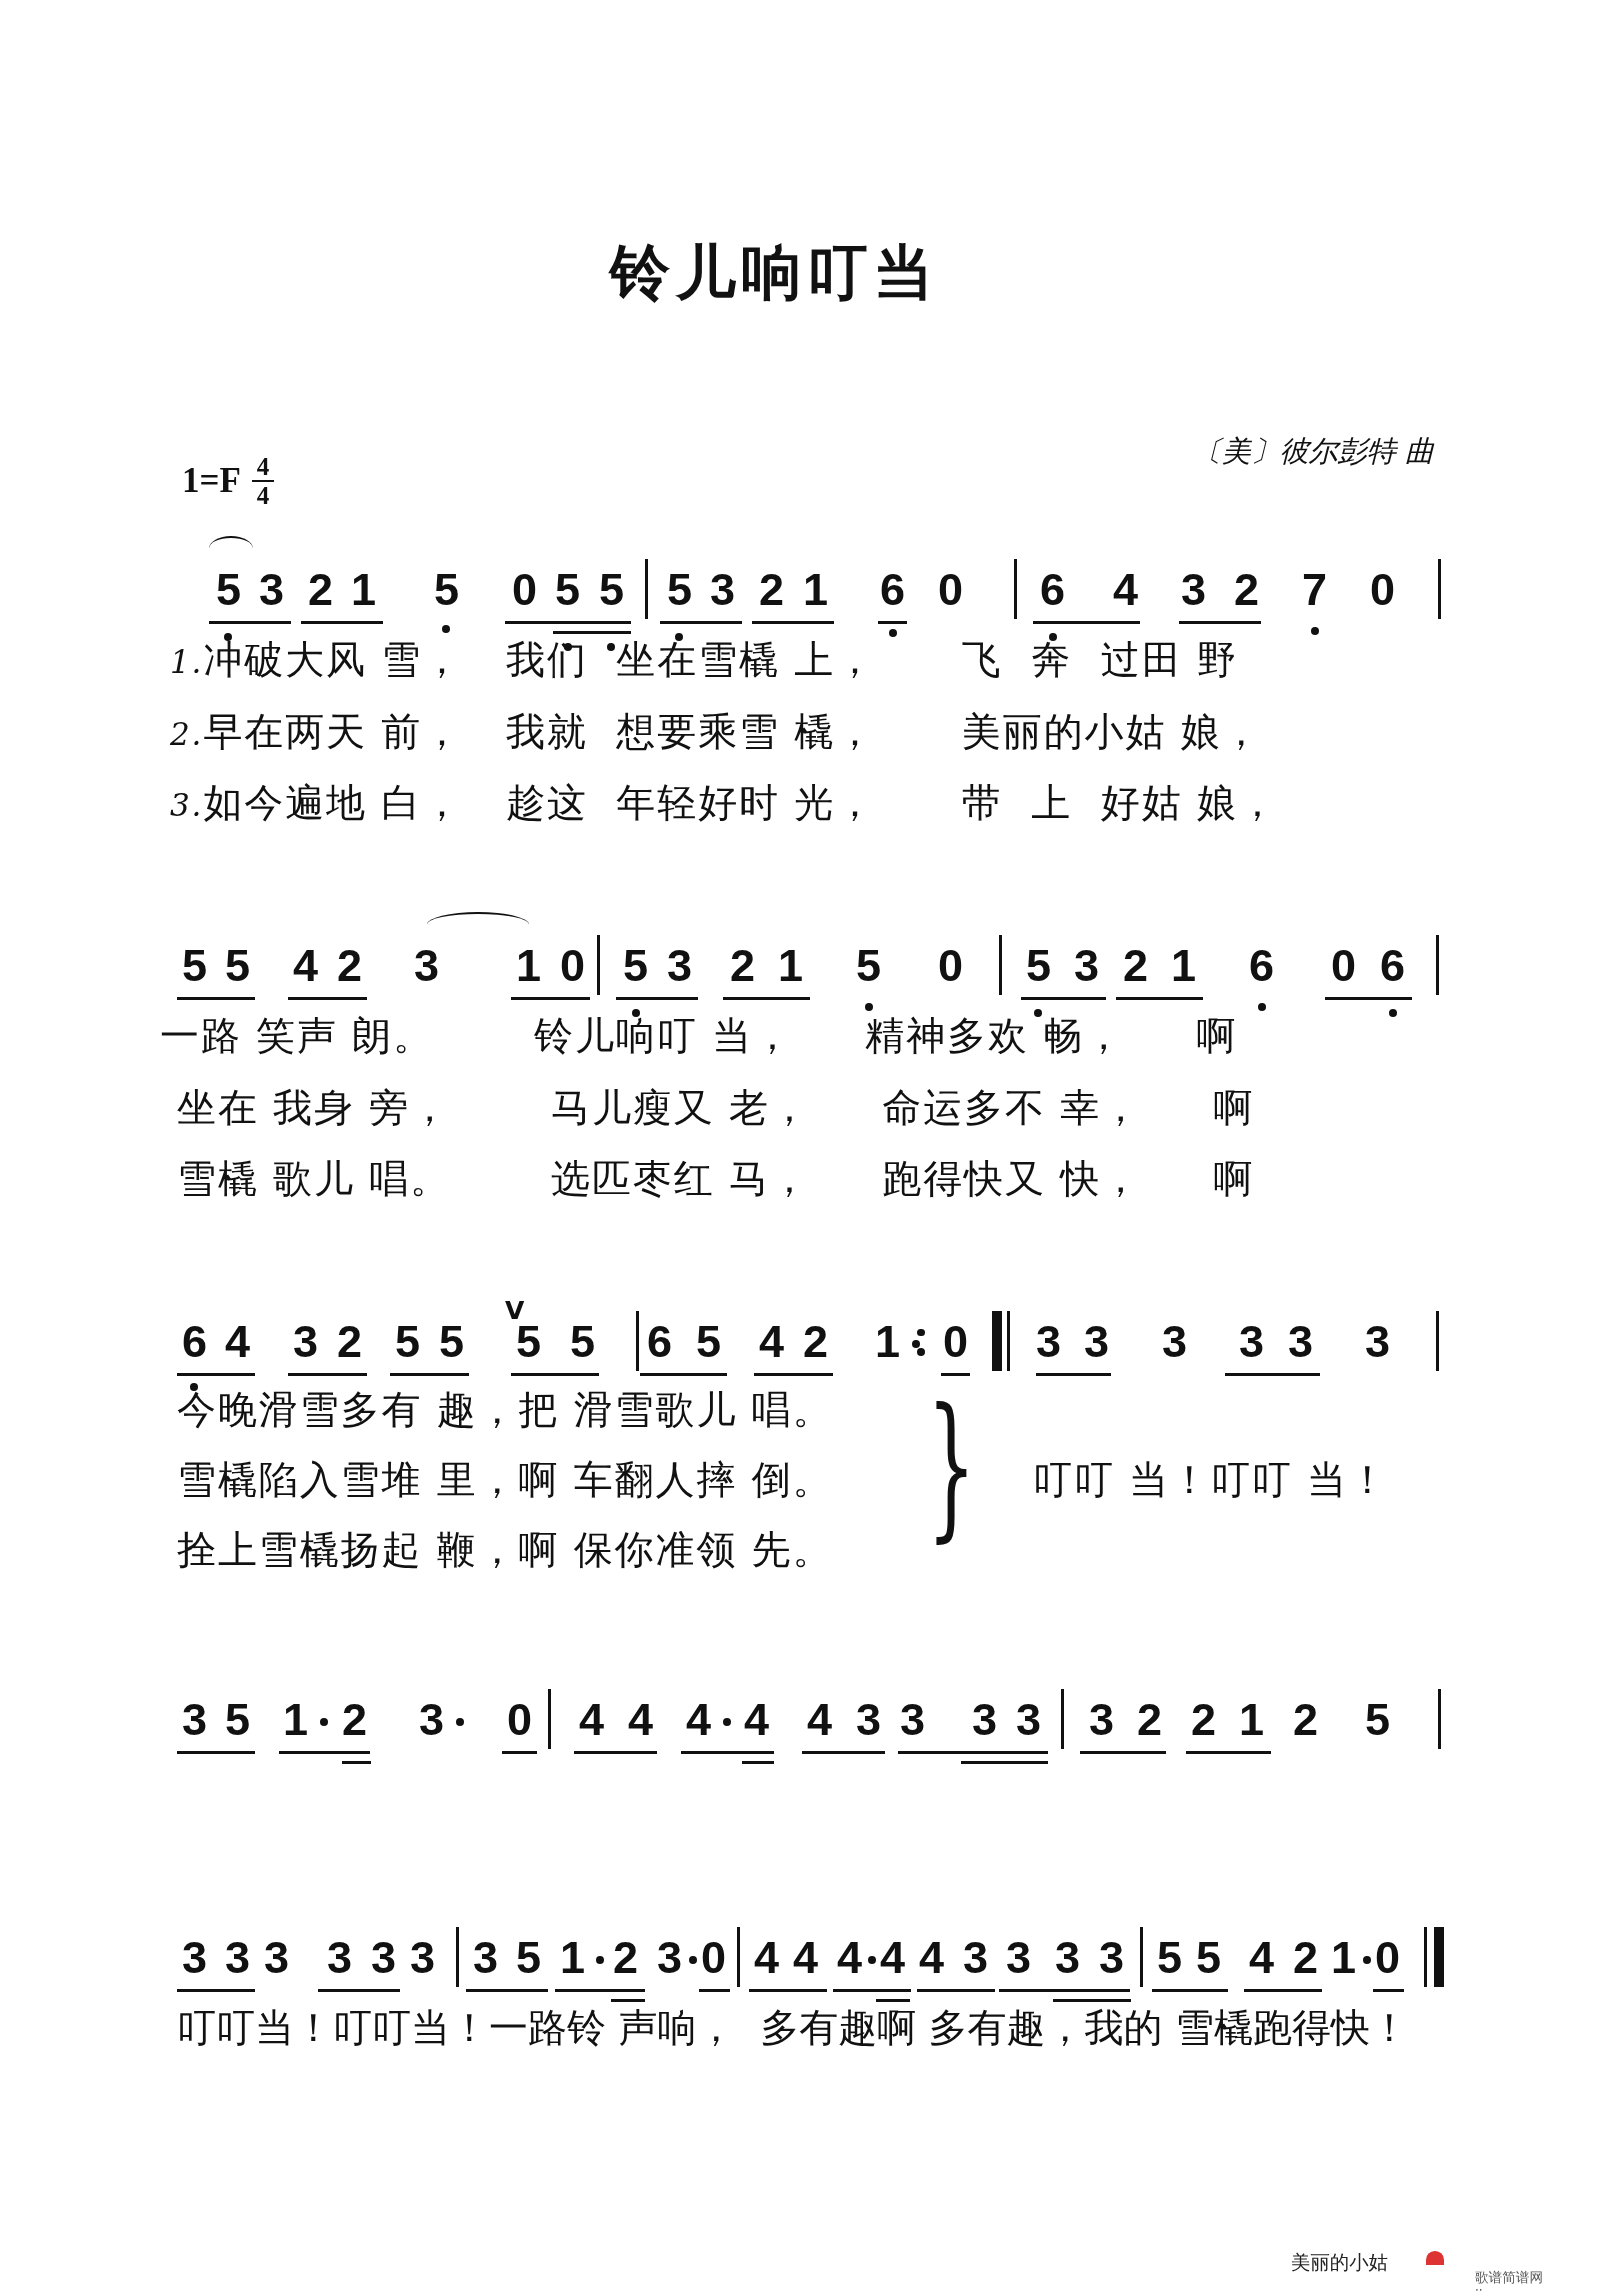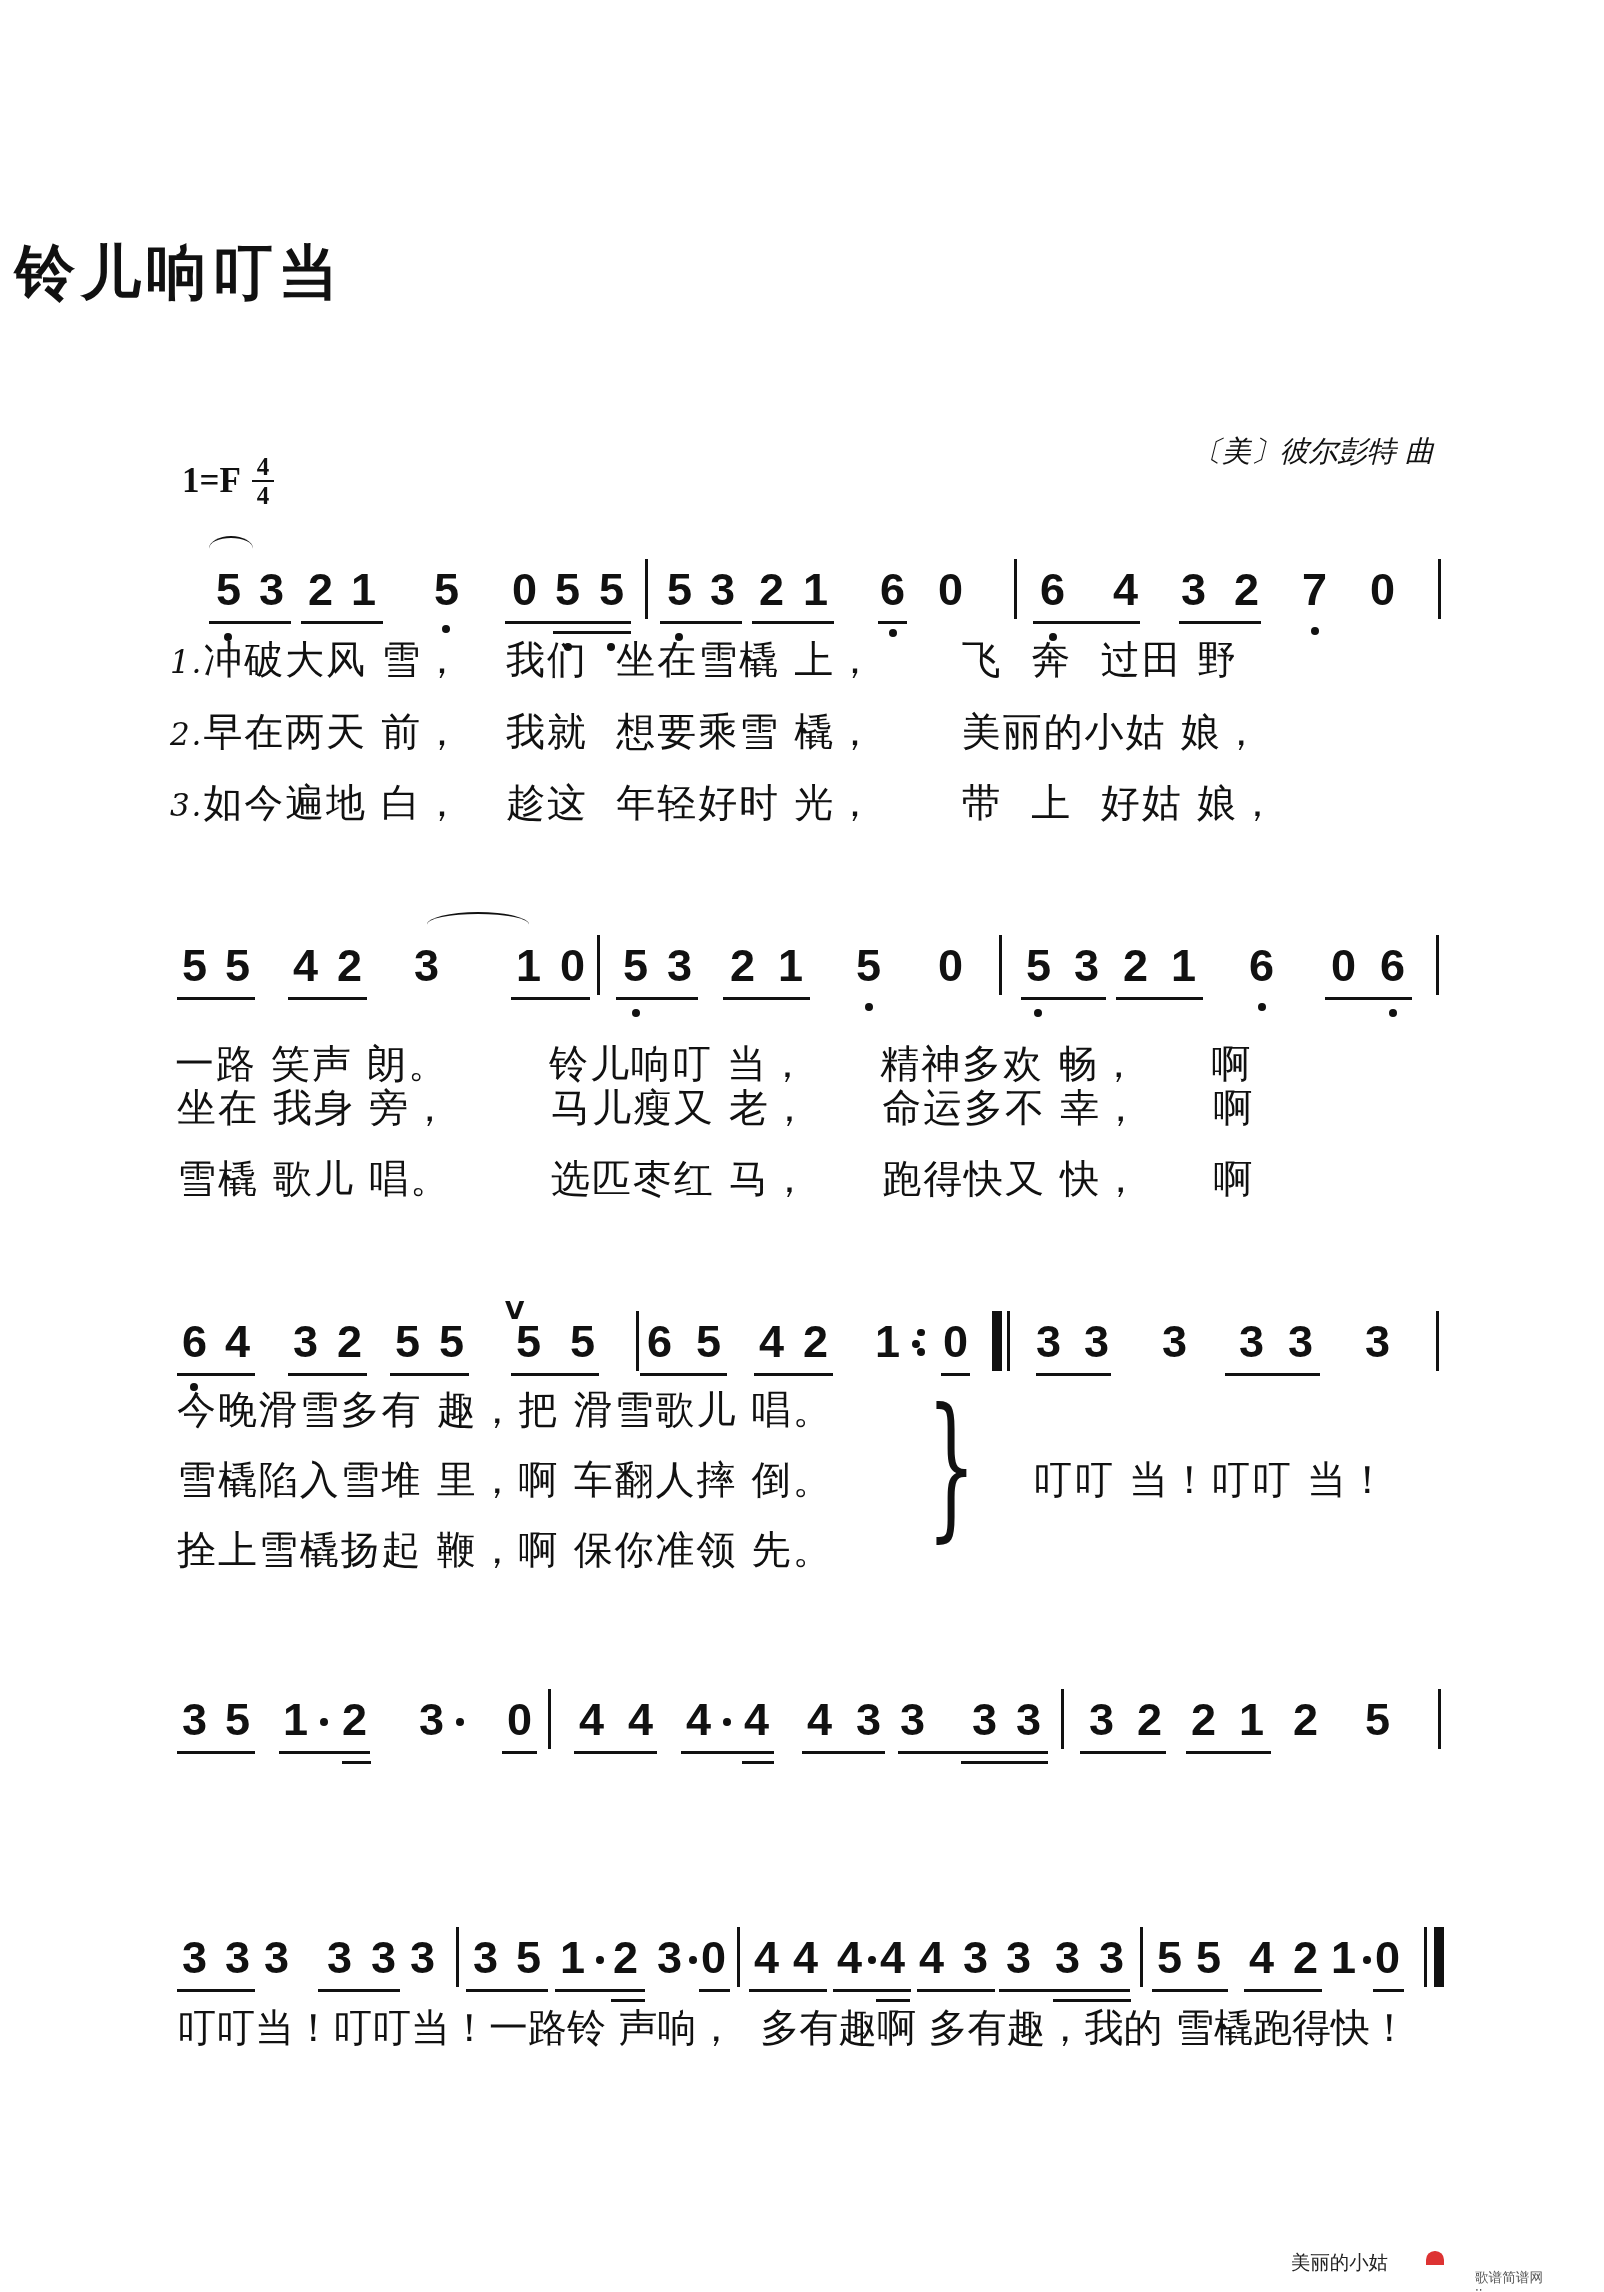--- a/index.html
+++ b/index.html
@@ -1,18 +1,18 @@
 <!DOCTYPE html>
 <html><head>
 <meta charset="utf-8">
 <style>
   html,body{margin:0;padding:0;background:#fff;}
   body{width:1605px;height:2292px;position:relative;overflow:hidden;
        font-family:"DejaVu Sans","Liberation Sans",sans-serif;color:#111;}
-  .title{position:absolute;left:15px;width:1533px;top:233px;
+  .title{position:absolute;left:8px;width:1533px;top:233px;text-align:center;
          font-family:"DejaVu Serif","Liberation Serif",serif;font-size:60px;font-weight:bold;letter-spacing:5.8px;}
   .key{position:absolute;left:182px;top:454px;font-family:"Liberation Serif","DejaVu Serif",serif;font-size:35px;font-weight:bold;display:flex;align-items:center;gap:11.6px;}
   .frac{display:inline-flex;flex-direction:column;align-items:center;font-size:25px;line-height:25px;}
   .frac .line{width:21.3px;border-top:2.9px solid #111;margin:1px 0;}
   .composer{position:absolute;right:171px;top:432px;font-size:29px;font-family:"DejaVu Sans",sans-serif;font-style:italic;}
   .system{position:absolute;left:0;width:1605px;}
   .notes{position:absolute;height:58px;}
   .tok{position:absolute;top:0;font-family:"Liberation Sans","DejaVu Sans",sans-serif;font-weight:bold;font-size:45px;line-height:54px;width:35px;text-align:center;}
   .ul{position:absolute;height:2.9px;background:#111;}
   .bar{position:absolute;width:2.9px;background:#111;}
@@ -124,21 +124,21 @@
       <div class="ul" style="left: 1021px; width: 85px; top: 58px;"></div>
       <div class="ul" style="left: 1116px; width: 87px; top: 58px;"></div>
       <div class="ul" style="left: 1325px; width: 87px; top: 58px;"></div>
       <div class="rdot" style="left: 632px; top: 70px;"></div>
       <div class="rdot" style="left: 865px; top: 64px;"></div>
       <div class="rdot" style="left: 1034px; top: 70px;"></div>
       <div class="rdot" style="left: 1258px; top: 64px;"></div>
       <div class="rdot" style="left: 1389px; top: 70px;"></div>
       <div class="slur" style="left: 427px; width: 102px; top: -27px; height: 23px;"></div>
     </div>
-  <div class="lyric" style="top:70px;left:175px;margin-top:28px;">一路 笑声 朗。       铃儿响叮 当，     精神多欢 畅，     啊</div>
+  <div class="lyric" style="top:70px;left:160px;">一路 笑声 朗。       铃儿响叮 当，     精神多欢 畅，     啊</div>
   <div class="lyric" style="top:142px;left:177px;">坐在 我身 旁，       马儿瘦又 老，     命运多不 幸，     啊</div>
   <div class="lyric" style="top:213px;left:177px;">雪橇 歌儿 唱。       选匹枣红 马，     跑得快又 快，     啊</div>
 </div>
 
 <div class="system" style="top:1315px;height:291px;">
   <div id="s3" class="notes" style="top:0;left:0;width:1605px;">
       <span class="tok" style="left: 177px;">6</span>
       <span class="tok" style="left: 220px;">4</span>
       <span class="tok" style="left: 288px;">3</span>
       <span class="tok" style="left: 332px;">2</span>

